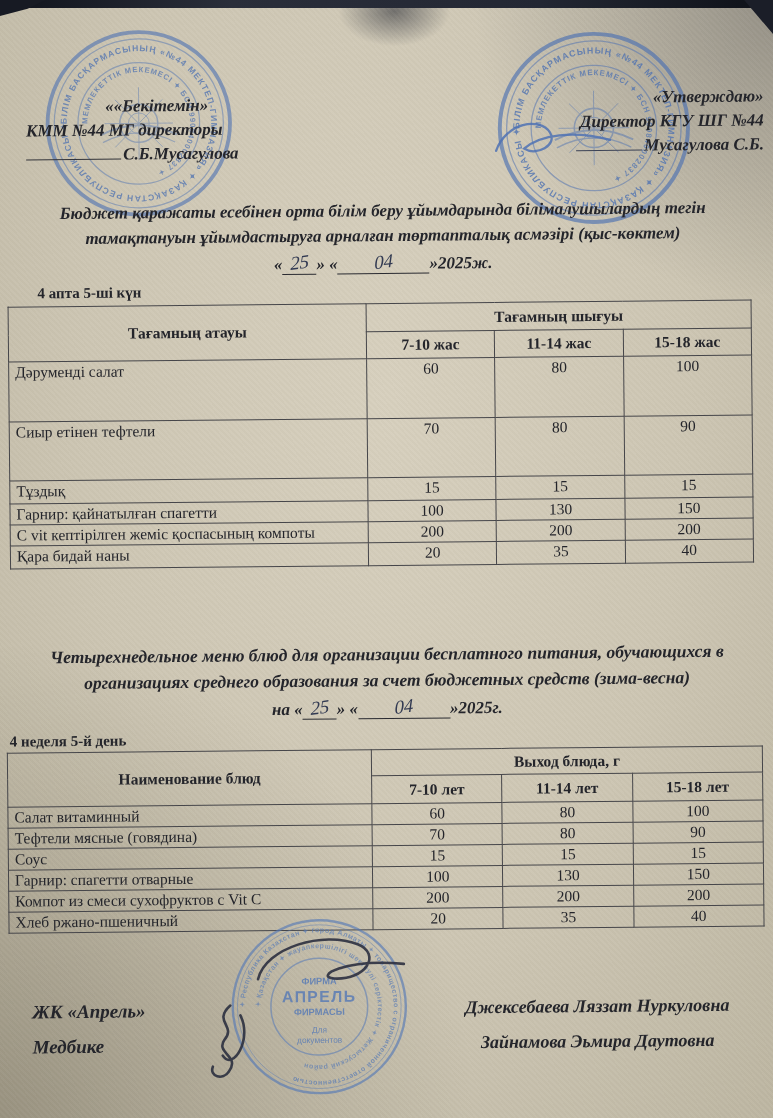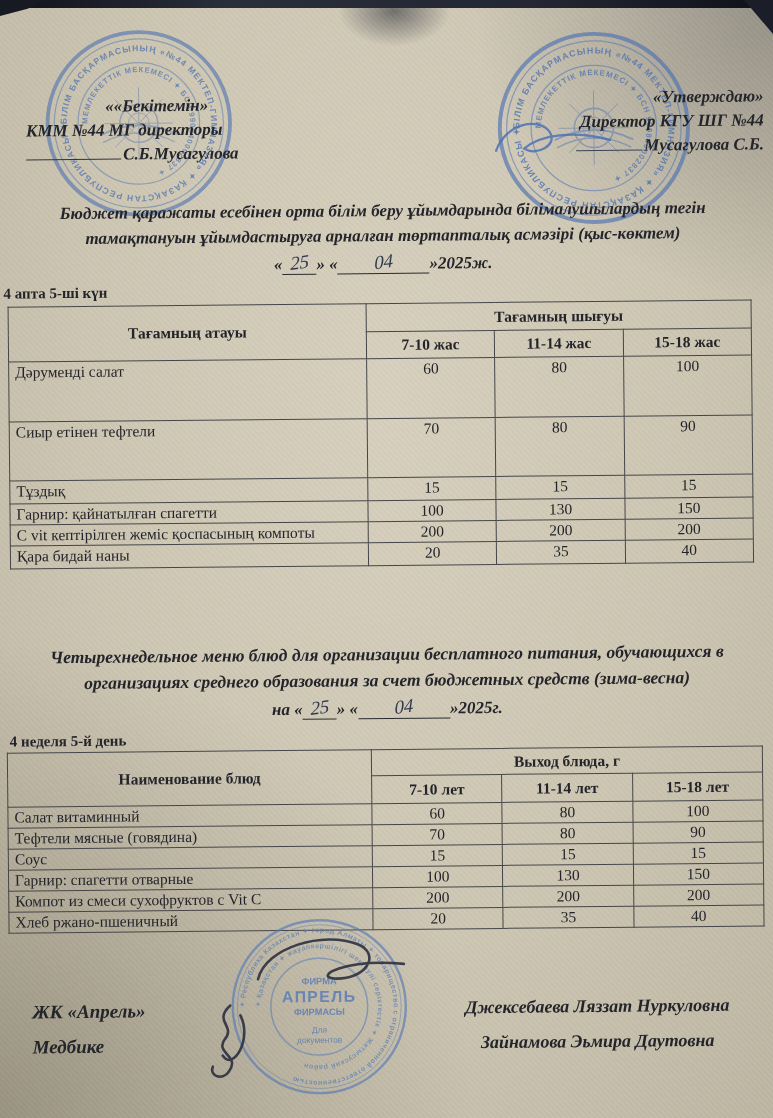--- a/index.html
+++ b/index.html
@@ -123,21 +123,21 @@
     </svg>
 
     <div class="doc-title" style="top:198px;">
       <div class="tl">Бюджет қаражаты есебінен орта білім беру ұйымдарында білімалушылардың тегін</div>
       <div class="tl">тамақтануын ұйымдастыруға арналған төртапталық асмәзірі (қыс-көктем)</div>
       <div class="dateline">
         <span>«</span><span class="blank short"><span class="hw">25</span></span><span>» «</span><span class="blank long"><span class="hw">04</span></span><span>»2025ж.</span>
       </div>
     </div>
 
-    <div class="section-label" style="left:6px;top:282px;">4 апта 5-ші  күн</div>
+    <div class="section-label" style="left:40px;top:282px;">4 апта 5-ші  күн</div>
 
     <table class="menu-table t-kz">
       <colgroup>
           <col class="c-name">
           <col>
           <col>
           <col>
         </colgroup>
       <thead>
         <tr class="h1">

